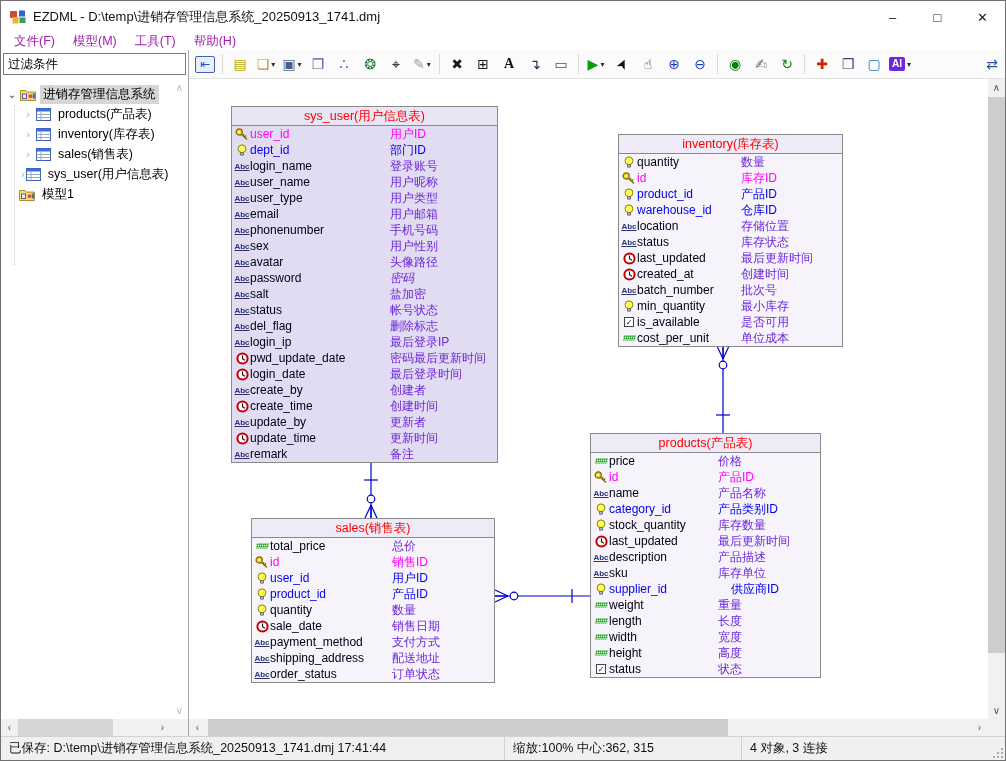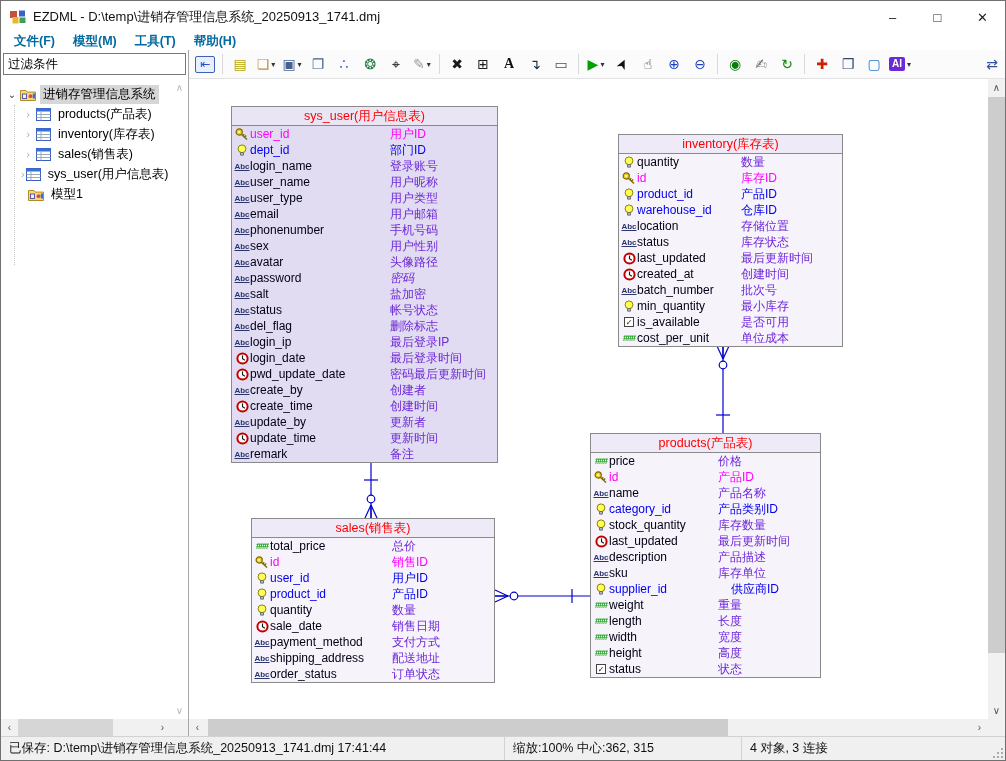--- a/index.html
+++ b/index.html
@@ -10,21 +10,21 @@
     font-family:"Liberation Sans","DejaVu Sans",sans-serif;font-size:12px;color:#000;
   }
   
   #titlebar{height:32px;display:flex;align-items:center;background:#fff;}
   #app-icon{margin:0 6px 0 8px;display:flex;}
   #win-title{font-size:13px;color:#111;flex:1;white-space:nowrap;overflow:hidden;}
   #win-controls{display:flex;height:32px;}
   .win-btn{width:45px;height:32px;display:flex;align-items:center;justify-content:center;font-size:13px;color:#222;}
   
   #menubar{height:17px;display:flex;align-items:center;padding-left:4px;background:#fff;}
-  .menu-item{padding:0 9px;font-size:12.5px;color:#0369a1;font-weight:bold;}
+  .menu-item{padding:0 9px;font-size:12.5px;color:#a21caf;}
   
   #main{position:absolute;top:49px;left:0;right:0;bottom:24px;display:flex;}
   
   #left{width:188px;display:flex;flex-direction:column;border-right:1px solid #a8a8a8;background:#fff;}
   #filter-band{height:29px;padding:3px 2px 2px 2px;}
   #filter-input{width:100%;height:22px;border:1px solid #7a7a7a;padding:0 4px;font-size:12.5px;
     font-family:"Liberation Sans","DejaVu Sans",sans-serif;outline:none;}
   #tree-wrap{flex:1;position:relative;overflow:hidden;}
   #tree{position:absolute;left:0;top:0;right:17px;bottom:0;padding-top:5px;}
   .tree-row{height:20px;display:flex;align-items:center;white-space:nowrap;}
@@ -183,21 +183,21 @@
                 <svg width="15" height="13" viewBox="0 0 15 13">
                   <rect x="0.5" y="0.5" width="14" height="12" fill="#fff" stroke="#3a5fc0"></rect>
                   <rect x="0.5" y="0.5" width="14" height="3" fill="#3a6fd8"></rect>
                   <line x1="0.5" y1="6.5" x2="14.5" y2="6.5" stroke="#9ab"></line>
                   <line x1="0.5" y1="9.5" x2="14.5" y2="9.5" stroke="#9ab"></line>
                   <line x1="5" y1="3.5" x2="5" y2="12.5" stroke="#9ab"></line>
                 </svg>
               </span>
               <span class="tree-label">sys_user(用户信息表)</span>
             </div>
-            <div class="tree-row" style="padding-left: 12px;">
+            <div class="tree-row" style="padding-left: 3px;">
               <span class="tree-chevron"></span>
               <span class="tree-icon">
                 <svg width="16" height="13" viewBox="0 0 16 13">
                   <path d="M0.5 2.5 h5.5 l1.2 1.6 h8.3 v8.4 h-15 z" fill="#f7d977" stroke="#b08c28"></path>
                   <rect x="2.5" y="6" width="4" height="4.5" fill="#eef" stroke="#5a5aa0"></rect>
                   <circle cx="10.5" cy="8.2" r="1.9" fill="#d84a4a"></circle>
                   <rect x="12.8" y="5.5" width="2.2" height="5" fill="#3a6fd8"></rect>
                 </svg>
               </span>
               <span class="tree-label">模型1</span>
@@ -450,32 +450,32 @@
                 <span class="fname ">login_ip</span>
                 <span class="fcmt " style="left: 158px;">最后登录IP</span>
               </div>
               <div class="row">
                 <span class="ficon">
                   <svg width="13" height="13" viewBox="0 0 13 13">
                     <circle cx="6.5" cy="6.5" r="5.1" fill="#fff" stroke="#c00000" stroke-width="2"></circle>
                     <path d="M6.5 3.6 V6.7 L8.9 8.2" stroke="#111" stroke-width="1.1" fill="none"></path>
                   </svg>
                 </span>
-                <span class="fname ">login_date</span>
-                <span class="fcmt " style="left: 158px;">最后登录时间</span>
+                <span class="fname ">pwd_update_date</span>
+                <span class="fcmt " style="left: 158px;">密码最后更新时间</span>
               </div>
               <div class="row">
                 <span class="ficon">
                   <svg width="13" height="13" viewBox="0 0 13 13">
                     <circle cx="6.5" cy="6.5" r="5.1" fill="#fff" stroke="#c00000" stroke-width="2"></circle>
                     <path d="M6.5 3.6 V6.7 L8.9 8.2" stroke="#111" stroke-width="1.1" fill="none"></path>
                   </svg>
                 </span>
-                <span class="fname ">pwd_update_date</span>
-                <span class="fcmt " style="left: 158px;">密码最后更新时间</span>
+                <span class="fname ">login_date</span>
+                <span class="fcmt " style="left: 158px;">最后登录时间</span>
               </div>
               <div class="row">
                 <span class="ficon">
                   <i class="ic-str">Abc</i>
                 </span>
                 <span class="fname ">create_by</span>
                 <span class="fcmt " style="left: 158px;">创建者</span>
               </div>
               <div class="row">
                 <span class="ficon">

